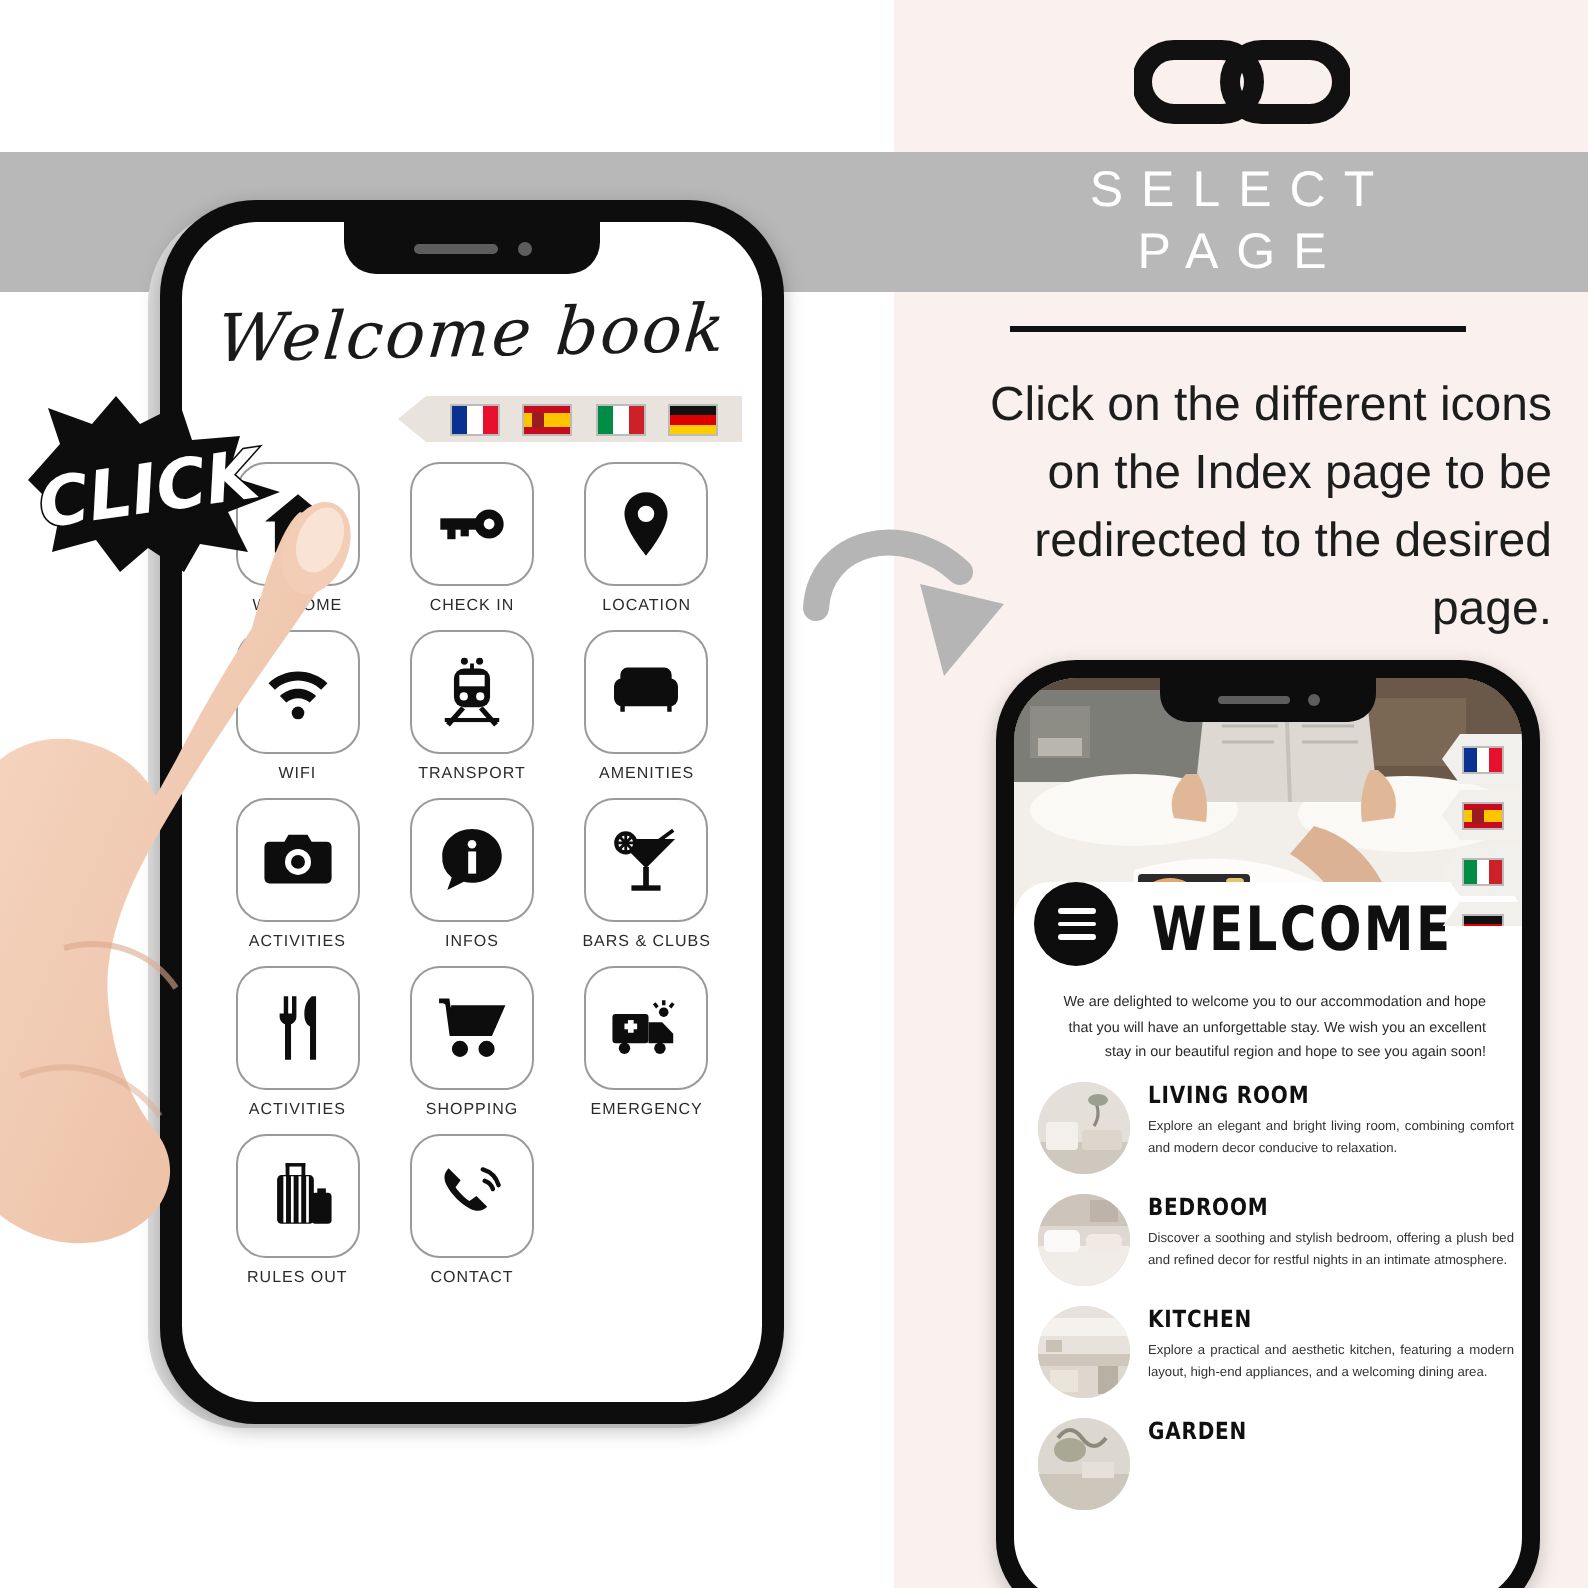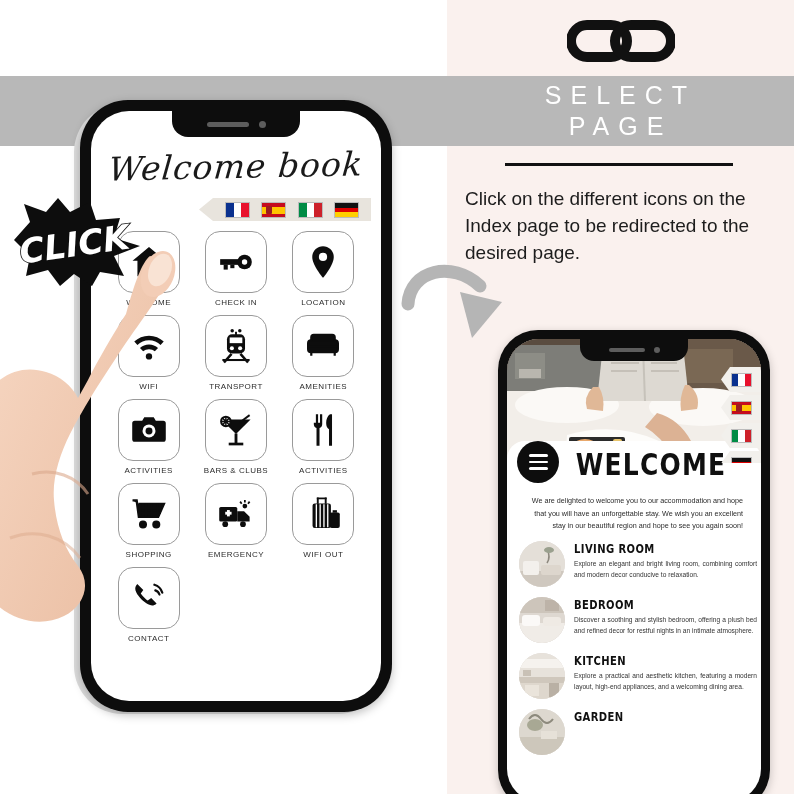--- a/index.html
+++ b/index.html
@@ -91,21 +91,21 @@
   
   .chain{ position:absolute; left:50%; transform:translateX(-50%); top:16px; width:108px; height:50px; }
   .sel-txt{
     position:absolute; left:0; top:76px; width:347px; height:70px;
     display:flex; flex-direction:column; align-items:center; justify-content:center;
     color:#fff; font-size:25px; font-weight:400; letter-spacing:9px; line-height:1.25;
   }
   .divider{ position:absolute; left:58px; top:163px; width:228px; height:3px; background:#111; }
   .desc{
     position:absolute; left:18px; top:186px; width:311px;
-    text-align:left; font-size:19px; line-height:1.42; color:#1d1d1d;
+    text-align:right; font-size:24px; line-height:1.42; color:#1d1d1d;
   }
 
   
   .phone-r{
     position:absolute; left:498px; top:330px; width:272px; height:480px;
     background:#0d0d0d; border-radius:40px; padding:9px;
     box-shadow:0 3px 10px rgba(0,0,0,.22); overflow:hidden;
   }
   .screen-r{ width:100%; height:100%; background:#fff; border-radius:32px; overflow:hidden; position:relative; }
   .notch-r{
@@ -268,20 +268,30 @@
           <div class="tile">
             <svg viewBox="0 0 24 24">
                 <path d="M9 4h6l1.3 2.2H21a1.6 1.6 0 0 1 1.6 1.6v10A1.6 1.6 0 0 1 21 19.4H3A1.6 1.6 0 0 1 1.4 17.8v-10A1.6 1.6 0 0 1 3 6.2h4.7z"></path>
                 <circle cx="12" cy="12.6" r="4.1" fill="#fff"></circle>
                 <circle cx="12" cy="12.6" r="2.2"></circle>
               </svg>
           </div>
           <div class="lbl">ACTIVITIES</div>
         </div>
 
+        <div class="cell">
+          <div class="tile">
+            <svg viewBox="0 0 24 24">
+                <path d="M12 2.2c5.2 0 9.4 3.8 9.4 8.5s-4.2 8.5-9.4 8.5c-.9 0-1.8-.1-2.6-.3l-5.2 2.6 1.4-4A8 8 0 0 1 2.6 10.7C2.6 6 6.8 2.2 12 2.2z"></path>
+                <circle cx="12" cy="7" r="1.35" fill="#fff"></circle>
+                <rect x="10.8" y="9.3" width="2.5" height="7" fill="#fff"></rect>
+              </svg>
+          </div>
+          <div class="lbl">INFOS</div>
+        </div>
 
         <div class="cell">
           <div class="tile">
             <svg viewBox="0 0 24 24">
                 <path d="M2.8 5.4h18.4L12 14.6z"></path>
                 <rect x="11.1" y="14.2" width="1.8" height="6"></rect>
                 <rect x="7.4" y="20" width="9.2" height="1.7"></rect>
                 <path d="M14.4 7.2 20.6 2.6" stroke="#0d0d0d" stroke-width="1.2" fill="none"></path>
                 <circle cx="5.6" cy="6.6" r="3" fill="#fff" stroke="#0d0d0d" stroke-width="1.3"></circle>
                 <path d="M5.6 3.6v6M2.6 6.6h6M3.5 4.5l4.2 4.2M7.7 4.5 3.5 8.7" stroke="#0d0d0d" stroke-width=".9"></path>
@@ -333,21 +343,21 @@
             <svg viewBox="0 0 24 24">
                 <rect x="8.1" y="1.6" width="1.2" height="4"></rect>
                 <rect x="13.1" y="1.6" width="1.2" height="4"></rect>
                 <rect x="8.1" y="1.6" width="6.2" height="1.1"></rect>
                 <rect x="5.4" y="5.4" width="11.6" height="15.4" rx="1.4"></rect>
                 <path d="M7.8 5.8v14.6M10.2 5.8v14.6M12.6 5.8v14.6M15 5.8v14.6" stroke="#fff" stroke-width=".85"></path>
                 <rect x="16.3" y="11" width="6.3" height="9.8" rx="1.2"></rect>
                 <rect x="18.1" y="9.6" width="2.7" height="1.6"></rect>
               </svg>
           </div>
-          <div class="lbl">WIFI OUT</div>
+          <div class="lbl">RULES OUT</div>
         </div>
 
         <div class="cell">
           <div class="tile">
             <svg viewBox="0 0 24 24">
                 <path d="M4.6 3.2c-1.6 1.6-1.6 3.4-.6 5.4 1.3 2.7 4.7 6.1 7.4 7.4 2 1 3.8 1 5.4-.6l-3.4-3.4-2.2 1.6c-1.3-.8-3.6-3.1-4.4-4.4l1.6-2.2z"></path>
                 <path d="M15.4 3.6a7.4 7.4 0 0 1 5 5M16 7.2a4 4 0 0 1 2.6 2.6" fill="none" stroke="#0d0d0d" stroke-width="1.4" stroke-linecap="round"></path>
               </svg>
           </div>
           <div class="lbl">CONTACT</div>

